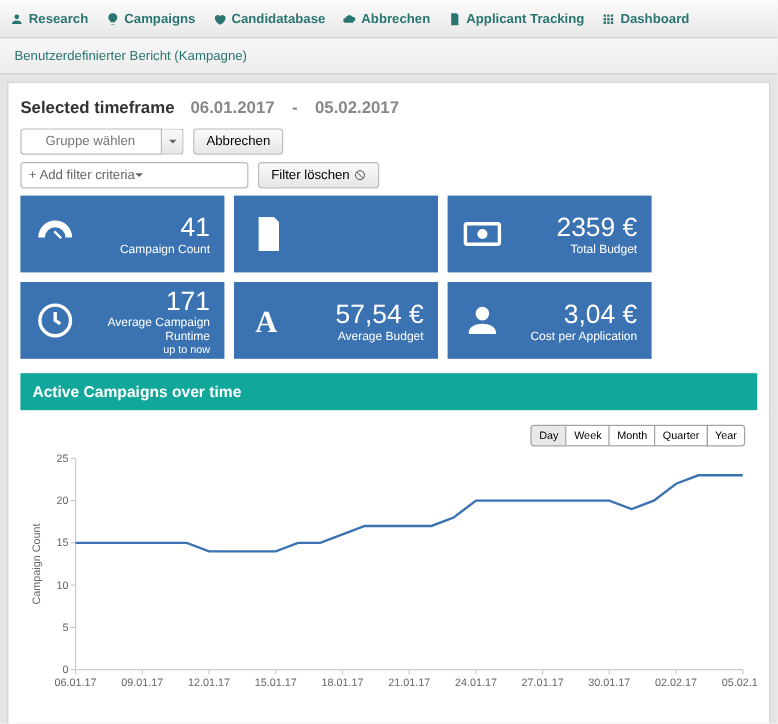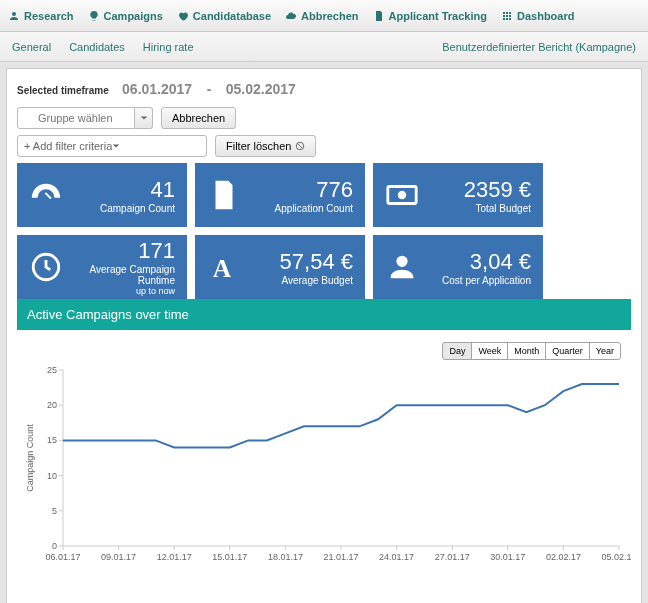--- a/index.html
+++ b/index.html
@@ -45,21 +45,21 @@
   .subnav-right { color: #2a7571; font-size: 11px; cursor: pointer; }
   .content {
     background: #fff;
     margin: 6px;
     border: 1px solid #ccc;
     padding: 8px 10px;
     height: 560px;
     overflow: hidden;
   }
   .timeframe { margin: 4px 0 10px 0; }
-  .timeframe-label { font-weight: bold; font-size: 10px; }
+  .timeframe-label { font-weight: bold; font-size: 14px; }
   .timeframe-dates { color: #888; font-size: 14px; font-weight: bold; }
   .controls-row { display: flex; gap: 8px; margin-bottom: 6px; align-items: center; }
   .select-wrap { display: flex; }
   .select-input {
     width: 118px; height: 22px; border: 1px solid #bbb;
     border-radius: 3px 0 0 3px; font-size: 11px; padding: 2px 20px;
     color: #888; background: #fff;
   }
   .select-toggle {
     width: 18px; height: 22px; border: 1px solid #bbb; border-left: none;
@@ -84,22 +84,22 @@
     background: #3b72b1; color: #fff; width: 170px; height: 64px;
     display: flex; align-items: center; justify-content: space-between;
     padding: 6px 12px;
   }
   .card-icon { width: 34px; height: 34px; fill: #fff; flex-shrink: 0; }
   .card-text { text-align: right; }
   .card-value { font-size: 22px; font-weight: 300; }
   .card-label { font-size: 10px; }
   .card-sublabel { font-size: 9px; text-align: right; }
   .chart-title {
-    background: #12a79b; color: #fff; font-weight: normal;
-    padding: 8px 10px; font-size: 13px;
+    background: #12a79b; color: #fff; font-weight: bold;
+    padding: 8px 10px; margin-top: 12px; font-size: 13px;
   }
   .chart-panel { background: #fff; padding: 8px 4px 4px 4px; position: relative; }
   .granularity {
     display: flex; justify-content: flex-end; margin: 4px 6px 4px 0;
   }
   .granularity button {
     border: 1px solid #a3a3a3; background: #fff; font-size: 9px;
     padding: 3px 6px; cursor: pointer; margin-left: -1px;
   }
   .granularity button.active { background: #e8e8e8; }
@@ -144,25 +144,20 @@
   </div>
   <div class="topnav-item">
     <svg viewBox="0 0 24 24">
         <path d="M4 4h4v4H4V4zm6 0h4v4h-4V4zm6 0h4v4h-4V4zM4 10h4v4H4v-4zm6 0h4v4h-4v-4zm6 0h4v4h-4v-4zM4 16h4v4H4v-4zm6 0h4v4h-4v-4zm6 0h4v4h-4v-4z"></path>
       </svg>
     <span>Dashboard</span>
   </div>
 </div>
 
 <div class="subnav">
-  <div class="subnav-left">
-    <span class="subnav-link">General</span>
-    <span class="subnav-link">Candidates</span>
-    <span class="subnav-link">Hiring rate</span>
-  </div>
   <span class="subnav-right">Benutzerdefinierter Bericht (Kampagne)</span>
 </div>
 
 <div class="content">
 
   <div class="timeframe">
     <span class="timeframe-label">Selected timeframe</span>
     <span>&nbsp;&nbsp;</span>
     <span class="timeframe-dates">06.01.2017</span>
     <span class="timeframe-dates">&nbsp;&nbsp;</span>
@@ -208,24 +203,20 @@
         </svg>
       <div class="card-text">
         <div class="card-value">41</div>
         <div class="card-label">Campaign Count</div>
       </div>
     </div>
     <div class="card">
       <svg class="card-icon" viewBox="0 0 24 24">
           <path d="M6 2h9l3 3v17H6V2zm2 7h8v1H8V9zm0 3h8v1H8v-1zm0 3h5v1H8v-1z"></path>
         </svg>
-      <div class="card-text">
-        <div class="card-value">776</div>
-        <div class="card-label">Application Count</div>
-      </div>
     </div>
     <div class="card">
       <svg class="card-icon" viewBox="0 0 24 24">
           <rect x="2" y="6" width="20" height="12" rx="1" fill="none" stroke="#fff" stroke-width="2"></rect>
           <circle cx="12" cy="12" r="3"></circle>
         </svg>
       <div class="card-text">
         <div class="card-value">2359 €</div>
         <div class="card-label">Total Budget</div>
       </div>

